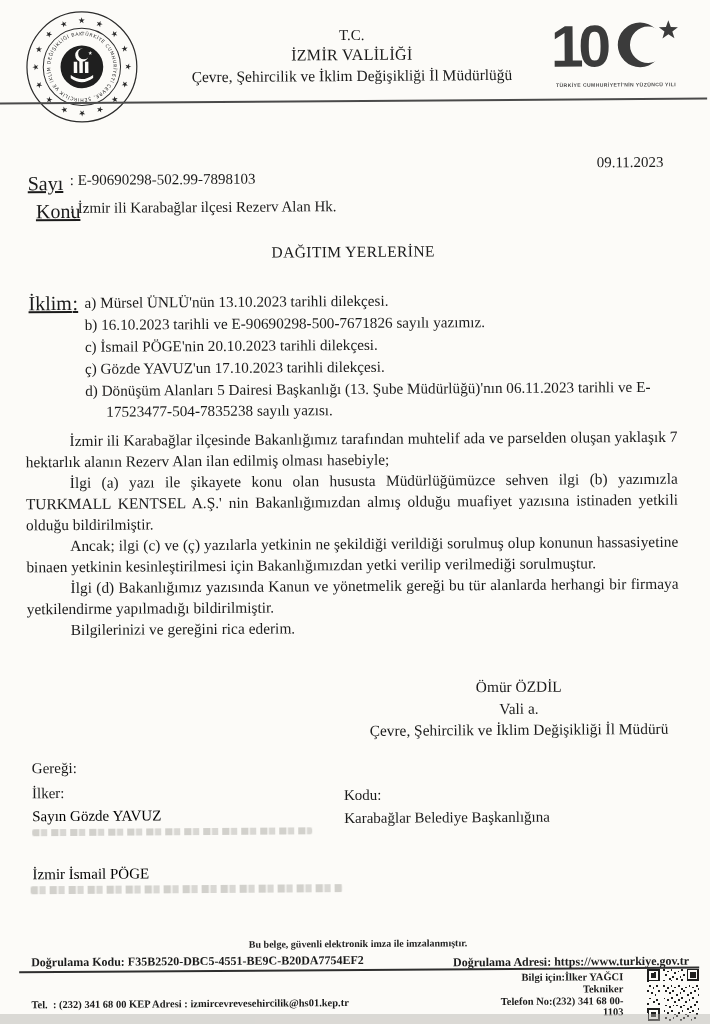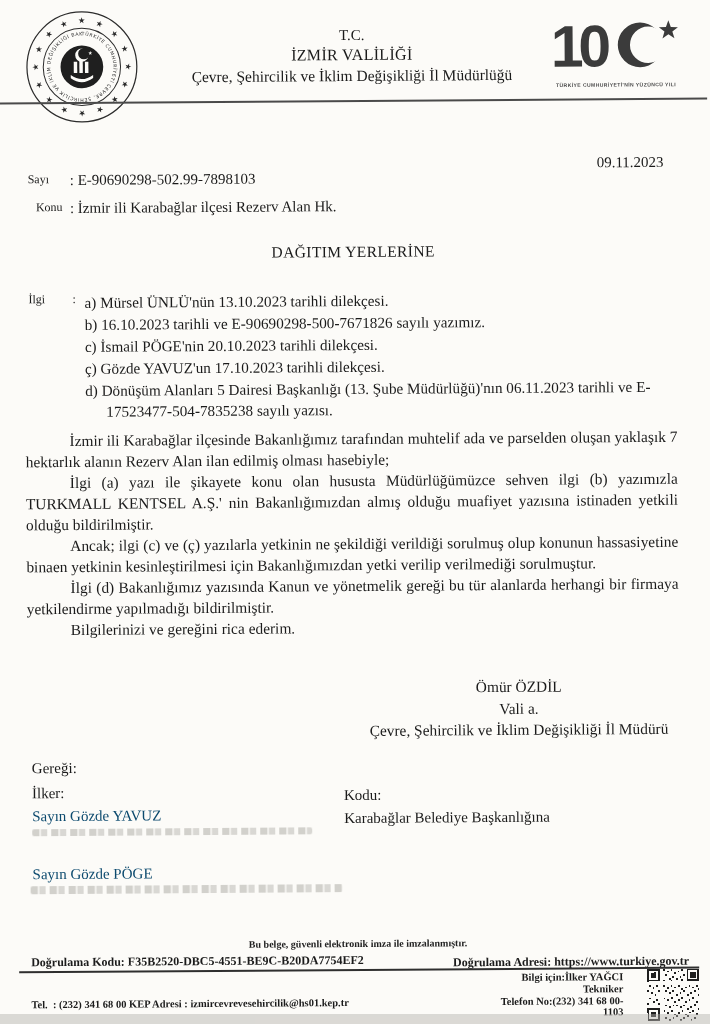--- a/index.html
+++ b/index.html
@@ -6,29 +6,29 @@
   .page{position:relative;width:710px;height:1024px;background:#fcfbf8;overflow:hidden;
         font-family:"Liberation Serif","DejaVu Serif",serif;color:#1b1b1b;}
   .tilt{position:absolute;inset:0;transform:rotate(-0.4deg);transform-origin:50% 50%;}
   .abs{position:absolute;}
   .hdr-center{top:26px;left:130px;width:450px;text-align:center;}
   .hdr-tc{font-size:15px;line-height:18px;}
   .hdr-office{font-size:16px;line-height:21px;letter-spacing:.3px;}
   .hdr-dept{font-size:15.5px;line-height:22px;}
   .divider{top:100px;left:0;width:710px;height:2px;background:#4a4a4a;}
   .meta{font-size:15px;}
-  .label{font-size:12px;}
+  .label{font-size:20px;text-decoration:underline;}
   .date{top:156px;left:546px;width:120px;text-align:right;font-size:15px;}
   .dagitim{top:243px;left:0;width:710px;text-align:center;font-size:15.5px;letter-spacing:.4px;}
   .ilgi-items{top:290px;left:86px;width:600px;font-size:15.2px;line-height:21px;}
   .ilgi-items .item{padding-left:21px;text-indent:-21px;margin:0 0 1px 0;}
   .bodytxt{top:428px;left:26px;width:652px;font-size:15.4px;line-height:21px;text-align:justify;}
   .bodytxt p{margin:0;text-indent:44px;}
   .sig{top:677px;left:350px;width:335px;text-align:center;font-size:15.4px;line-height:21.5px;}
-  .faded{color:#0c4a6e;font-family:Liberation Serif, serif;}
+  .faded{color:#000000;font-family:Liberation Serif, serif;}
   .smudge{background:repeating-linear-gradient(90deg,rgba(125,123,115,.6) 0 7px,rgba(125,123,115,.15) 7px 9px,rgba(125,123,115,.5) 9px 15px,transparent 15px 19px);
           filter:blur(.7px);opacity:.55;height:7px;border-radius:2px;}
   .esign{top:938px;left:0;width:710px;text-align:center;font-size:10px;font-weight:700;color:#222;}
   .vcode{top:953px;left:28px;font-size:12px;font-weight:700;}
   .vaddr{top:956px;right:24px;font-size:12px;font-weight:700;text-align:right;}
   .frule{top:969px;left:16px;width:680px;height:1.5px;background:#2f2f2f;}
   .contacts{top:973px;left:28px;font-size:10.5px;font-weight:700;line-height:11.8px;white-space:pre;}
   .infoblk{top:973px;left:420px;width:200px;font-size:10.5px;font-weight:700;line-height:11.8px;text-align:right;}
   .qr{top:971px;left:642px;width:56px;height:52px;}
   .band{top:1014px;left:0;width:710px;height:10px;background:rgba(178,176,170,.45);}
@@ -93,21 +93,21 @@
   <div class="abs divider"></div>
 
   <div class="abs label" style="top:170px;left:30px">Sayı</div>
   <div class="abs meta" style="top:170px;left:72px">: E-90690298-502.99-7898103</div>
   <div class="abs date">09.11.2023</div>
   <div class="abs label" style="top:198px;left:38px">Konu</div>
   <div class="abs meta" style="top:198px;left:72px">: İzmir ili Karabağlar ilçesi Rezerv Alan Hk.</div>
 
   <div class="abs dagitim">DAĞITIM YERLERİNE</div>
 
-  <div class="abs label" style="top:290px;left:30px">İlgi</div>
+  <div class="abs label" style="top:290px;left:30px">İklim</div>
   <div class="abs label" style="top:290px;left:74px">:</div>
   <div class="abs ilgi-items">
     <div class="item">a) Mürsel ÜNLÜ'nün 13.10.2023 tarihli dilekçesi.</div>
     <div class="item">b) 16.10.2023 tarihli ve E-90690298-500-7671826 sayılı yazımız.</div>
     <div class="item">c) İsmail PÖGE'nin 20.10.2023 tarihli dilekçesi.</div>
     <div class="item">ç) Gözde YAVUZ'un 17.10.2023 tarihli dilekçesi.</div>
     <div class="item">d) Dönüşüm Alanları 5 Dairesi Başkanlığı (13. Şube Müdürlüğü)'nın 06.11.2023 tarihli ve E-17523477-504-7835238 sayılı yazısı.</div>
   </div>
 
   <div class="abs bodytxt">
@@ -123,21 +123,21 @@
     <div>Vali a.</div>
     <div>Çevre, Şehircilik ve İklim Değişikliği İl Müdürü</div>
   </div>
 
   <div class="abs meta" style="top:758px;left:30px">Gereği:</div>
   <div class="abs meta" style="top:783px;left:30px">İlker:</div>
   <div class="abs meta" style="top:787px;left:342px">Kodu:</div>
   <div class="abs meta faded" style="top:806px;left:30px">Sayın Gözde YAVUZ</div>
   <div class="abs meta" style="top:810px;left:342px">Karabağlar Belediye Başkanlığına</div>
   <div class="abs smudge" style="top:827px;left:30px;width:280px"></div>
-  <div class="abs meta faded" style="top:864px;left:30px">Sayın Gözde PÖGE</div>
+  <div class="abs meta faded" style="top:864px;left:30px">İzmir İsmail PÖGE</div>
   <div class="abs smudge" style="top:884px;left:28px;width:312px;height:8px"></div>
 
   <div class="abs esign">Bu belge, güvenli elektronik imza ile imzalanmıştır.</div>
   <div class="abs vcode">Doğrulama Kodu: F35B2520-DBC5-4551-BE9C-B20DA7754EF2</div>
   <div class="abs vaddr">Doğrulama Adresi: https://www.turkiye.gov.tr</div>
   <div class="abs frule"></div>
 
   <div class="abs contacts">
     <div>Tel.  : (232) 341 68 00 KEP Adresi : izmircevrevesehircilik@hs01.kep.tr</div>
     

